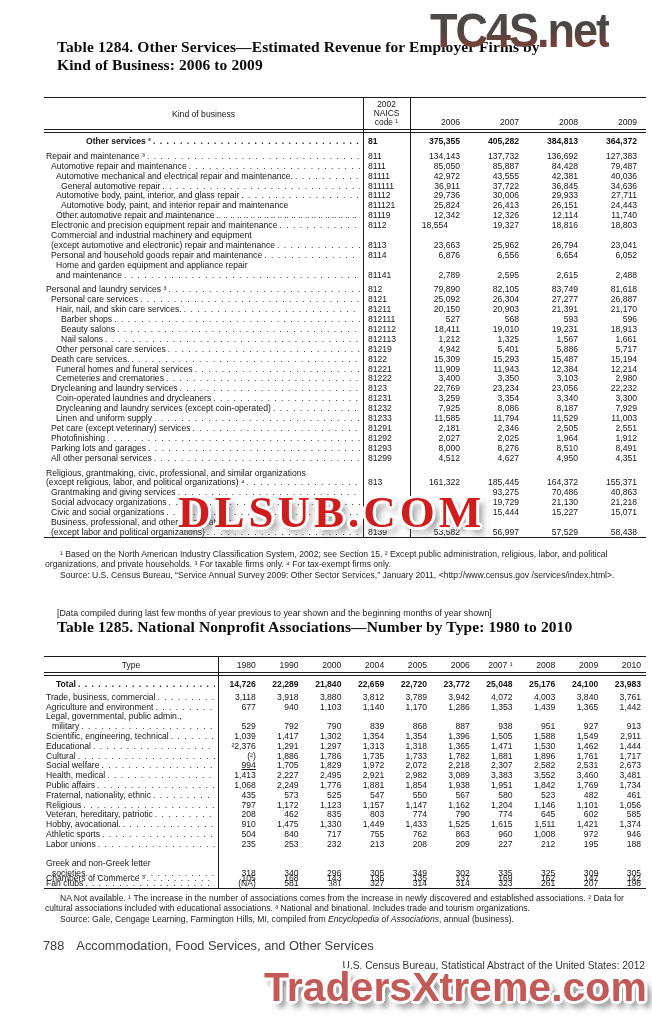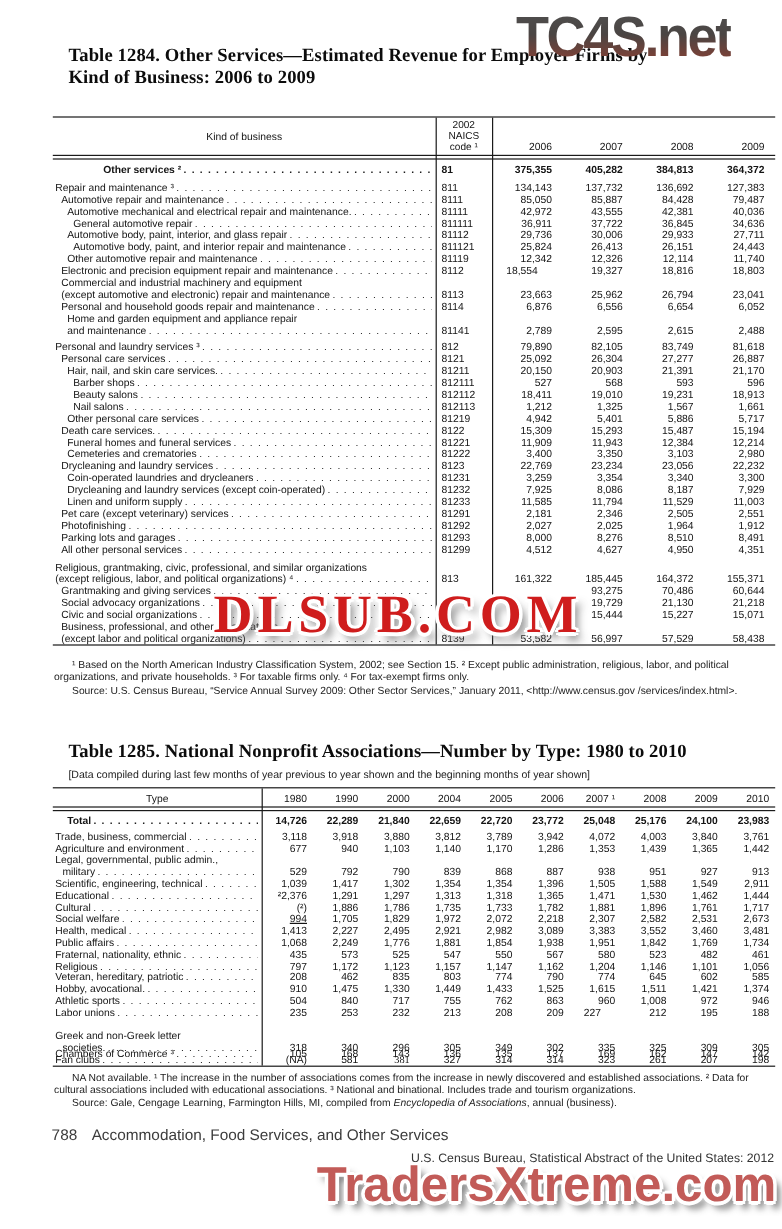--- a/index.html
+++ b/index.html
@@ -6,21 +6,21 @@
   .page{position:relative;width:652px;height:1024px;background:#fff;overflow:hidden;
         font-family:"Liberation Sans",sans-serif;color:#141414;}
 
   
   .t-title{position:absolute;left:57px;font-family:"Liberation Serif",serif;
            font-weight:bold;font-size:15.5px;line-height:17.5px;color:#0c0c0c;letter-spacing:.1px;}
   #t84-title{top:38px;}
   #t85-title{top:618px;}
   .t-note{position:absolute;left:57px;width:585px;font-size:8.8px;line-height:10.6px;color:#1c1c1c;}
   #t84-note{top:75px;}
-  #t85-note{top:640px;width:595px;}
+  #t85-note{top:608px;width:595px;}
 
   
   .tbl{position:absolute;left:44px;width:602px;border-top:1px solid #1a1a1a;
        border-bottom:1px solid #1a1a1a;font-size:8.6px;color:#141414;}
   #tbl84{top:97px;}
   #tbl85{top:656px;}
   .vrule{position:absolute;top:0;bottom:0;width:1px;background:#1a1a1a;}
   .dbl{height:2px;border-top:1px solid #1a1a1a;border-bottom:1px solid #1a1a1a;}
 
   .thead{display:flex;}
@@ -184,21 +184,21 @@
             </span>
             <span class="code">81112</span>
             <span class="val" style="width: 59px;">29,736</span>
             <span class="val" style="width: 59px;">30,006</span>
             <span class="val" style="width: 59px;">29,933</span>
             <span class="val" style="width: 59px;">27,711</span>
           </div>
         </div>
         <div class="trow">
           <div class="tline">
-            <span class="stub" style="padding-left: 17px;">
+            <span class="stub" style="padding-left: 17px; flex-direction: column;">
               <span class="lbl">Automotive body, paint, and interior repair and maintenance</span>
               <span class="dots"></span>
             </span>
             <span class="code">811121</span>
             <span class="val" style="width: 59px;">25,824</span>
             <span class="val" style="width: 59px;">26,413</span>
             <span class="val" style="width: 59px;">26,151</span>
             <span class="val" style="width: 59px;">24,443</span>
           </div>
         </div>
@@ -532,21 +532,21 @@
         <div class="trow">
           <div class="tline">
             <span class="stub" style="padding-left: 7px;">
               <span class="lbl">Grantmaking and giving services</span>
               <span class="dots"></span>
             </span>
             <span class="code"></span>
             <span class="val" style="width: 59px;"></span>
             <span class="val" style="width: 59px;">93,275</span>
             <span class="val" style="width: 59px;">70,486</span>
-            <span class="val" style="width: 59px;">60,644</span>
+            <span class="val" style="width: 59px;">40,863</span>
           </div>
         </div>
         <div class="trow">
           <div class="tline">
             <span class="stub" style="padding-left: 7px;">
               <span class="lbl">Social advocacy organizations</span>
               <span class="dots"></span>
             </span>
             <span class="code"></span>
             <span class="val" style="width: 59px;"></span>
@@ -894,21 +894,21 @@
             <span class="stub" style="padding-left: 2px;">
               <span class="lbl">Labor unions</span>
               <span class="dots"></span>
             </span>
             <span class="val" style="width: 42.8px;">235</span>
             <span class="val" style="width: 42.8px;">253</span>
             <span class="val" style="width: 42.8px;">232</span>
             <span class="val" style="width: 42.8px;">213</span>
             <span class="val" style="width: 42.8px;">208</span>
             <span class="val" style="width: 42.8px;">209</span>
-            <span class="val" style="width: 42.8px; text-align: center;">227</span>
+            <span class="val" style="width: 42.8px;">227</span>
             <span class="val" style="width: 42.8px;">212</span>
             <span class="val" style="width: 42.8px;">195</span>
             <span class="val" style="width: 42.8px;">188</span>
           </div>
         </div>
         <div class="trow">
           <div class="tline">
             <span class="stub" style="padding-left: 2px;">
               <span class="lbl">Chambers of Commerce ³</span>
               <span class="dots"></span>

